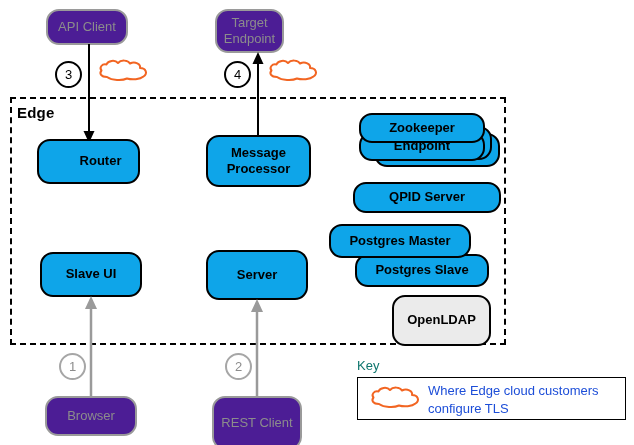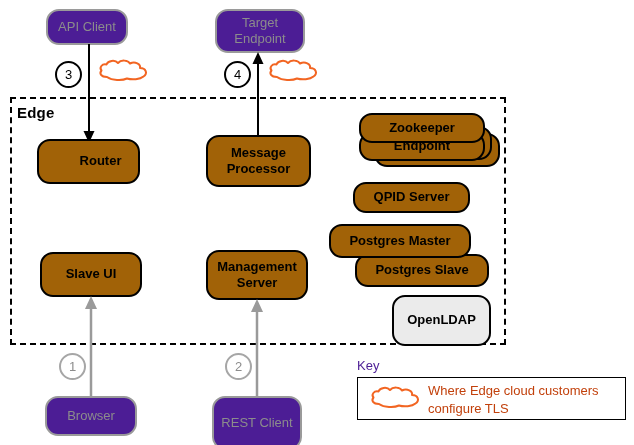--- a/index.html
+++ b/index.html
@@ -15,21 +15,21 @@
     box-sizing:border-box;
     display:flex;align-items:center;justify-content:center;
     text-align:center;
     line-height:1.25;
     border-radius:13px;
   }
   .node .lbl{display:block;width:100%;padding:0 4px;}
 
   
   .solid{
-    background:#a16207;
+    background:#0ea5e9;
     border:2px solid #000000;
     color:#000000;
     font-weight:bold;
     font-size:13px;
   }
   
   .solid-light{
     background:#ebebeb;
     border:2px solid #000000;
     color:#000000;
@@ -72,48 +72,48 @@
   }
   .badge.dark{border:2px solid #000;color:#000;font-weight:normal;}
   .badge.light{border:2px solid #a6a6a6;color:#8c8c8c;font-weight:normal;}
 
   
   .cloud{position:absolute;}
 
   
   #key-title{
     position:absolute;left:357px;top:358px;
-    font-size:13px;color:#4c1d95;
+    font-size:13px;color:#0f766e;
   }
   #key-box{
     position:absolute;left:357px;top:377px;width:269px;height:43px;
     border:1px solid #000;box-sizing:border-box;background:#fff;
   }
   #key-cloud{position:absolute;left:368px;top:385px;}
   #key-text{
     position:absolute;left:428px;top:382px;width:192px;
-    font-size:13px;color:#c2410c;line-height:1.35;
+    font-size:13px;color:#1d4ed8;line-height:1.35;
   }
 
   
   .stackwrap{position:absolute;}
 </style>
 </head>
 <body>
 
 <div id="stage">
 
   <div id="edge-box"></div>
   <div id="edge-label">Edge</div>
 
   <div class="node ghost" style="left:46px;top:9px;width:82px;height:36px;">
     <span class="lbl">API Client</span>
   </div>
 
-  <div class="node ghost" style="left:215px;top:9px;width:90px;height:44px;flex-direction:column;">
+  <div class="node ghost" style="left:215px;top:9px;width:69px;height:44px;flex-direction:column;">
     <span class="lbl">Target</span>
     <span class="lbl">Endpoint</span>
   </div>
 
   <svg class="conn" style="left:78px;top:44px;width:22px;height:100px;" viewBox="0 0 22 100">
     <line x1="11" y1="0" x2="11" y2="88" stroke="#000" stroke-width="2"></line>
     <polygon points="11,99 5.5,87 16.5,87" fill="#000"></polygon>
   </svg>
 
   <svg class="conn" style="left:247px;top:52px;width:22px;height:92px;" viewBox="0 0 22 92">
@@ -157,21 +157,21 @@
 
     <div class="node solid" style="left:7px;top:19px;width:126px;height:29px;">
       <span class="lbl">Endpoint</span>
     </div>
 
     <div class="node solid" style="left:7px;top:0px;width:126px;height:30px;">
       <span class="lbl">Zookeeper</span>
     </div>
   </div>
 
-  <div class="node solid" style="left:353px;top:182px;width:117px;height:31px;">
+  <div class="node solid" style="left:353px;top:182px;width:148px;height:31px;">
     <span class="lbl">QPID Server</span>
   </div>
 
   <div class="stackwrap" style="left:329px;top:224px;width:160px;height:64px;">
 
     <div class="node solid" style="left:26px;top:30px;width:134px;height:33px;">
       <span class="lbl">Postgres Slave</span>
     </div>
 
     <div class="node solid" style="left:0px;top:0px;width:142px;height:34px;">
@@ -181,21 +181,20 @@
 
   <div class="node solid-light" style="left:392px;top:295px;width:99px;height:51px;">
     <span class="lbl">OpenLDAP</span>
   </div>
 
   <div class="node solid" style="left:40px;top:252px;width:102px;height:45px;">
     <span class="lbl">Slave UI</span>
   </div>
 
   <div class="node solid" style="left:206px;top:250px;width:102px;height:50px;flex-direction:column;">
-    <span class="lbl">Management</span>
     <span class="lbl">Server</span>
   </div>
 
   <svg class="conn" style="left:80px;top:296px;width:22px;height:102px;" viewBox="0 0 22 102">
     <line x1="11" y1="102" x2="11" y2="11" stroke="#9a9a9a" stroke-width="2.5"></line>
     <polygon points="11,0 5,13 17,13" fill="#9a9a9a"></polygon>
   </svg>
 
   <svg class="conn" style="left:246px;top:299px;width:22px;height:99px;" viewBox="0 0 22 99">
     <line x1="11" y1="99" x2="11" y2="11" stroke="#9a9a9a" stroke-width="2.5"></line>

